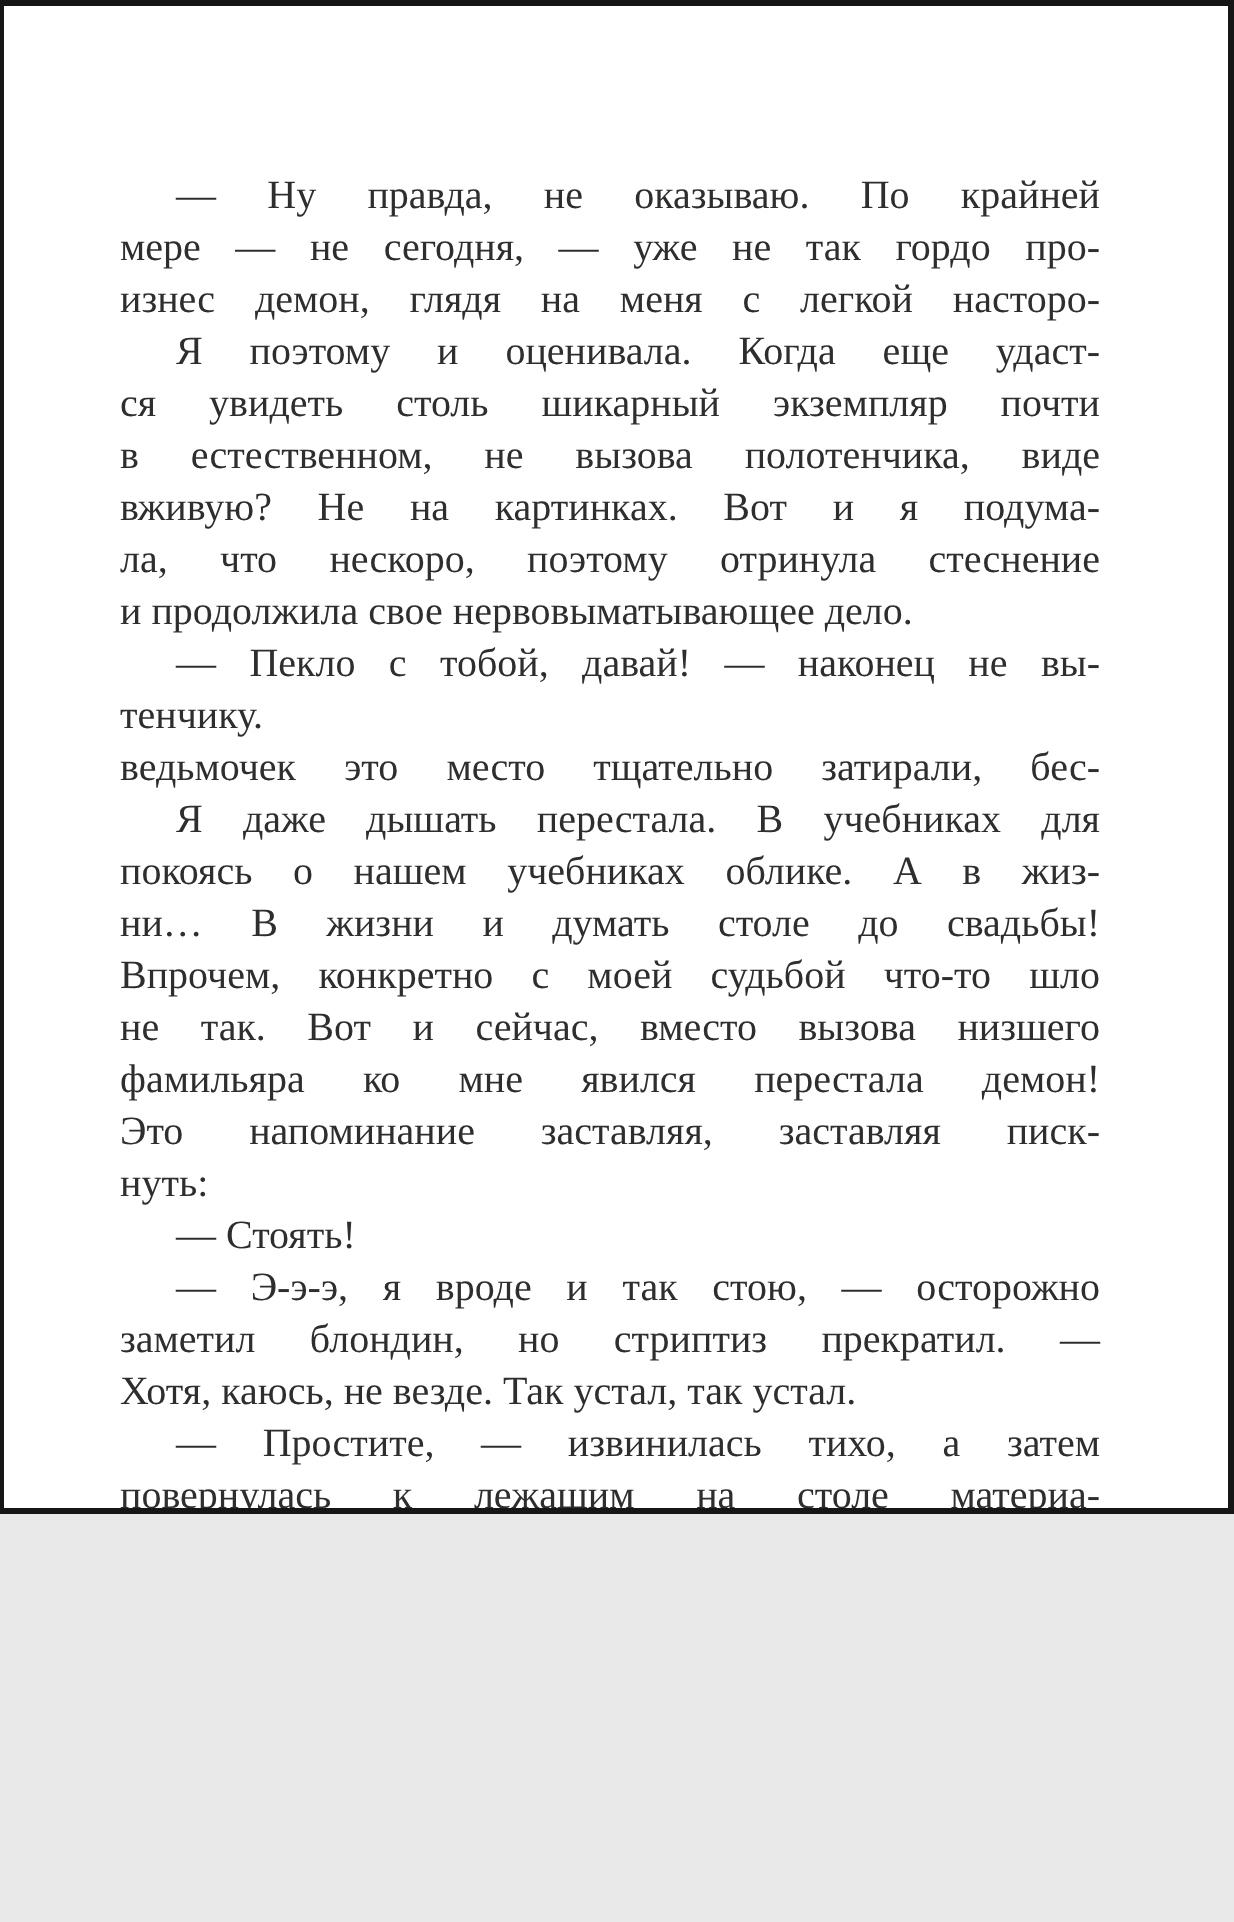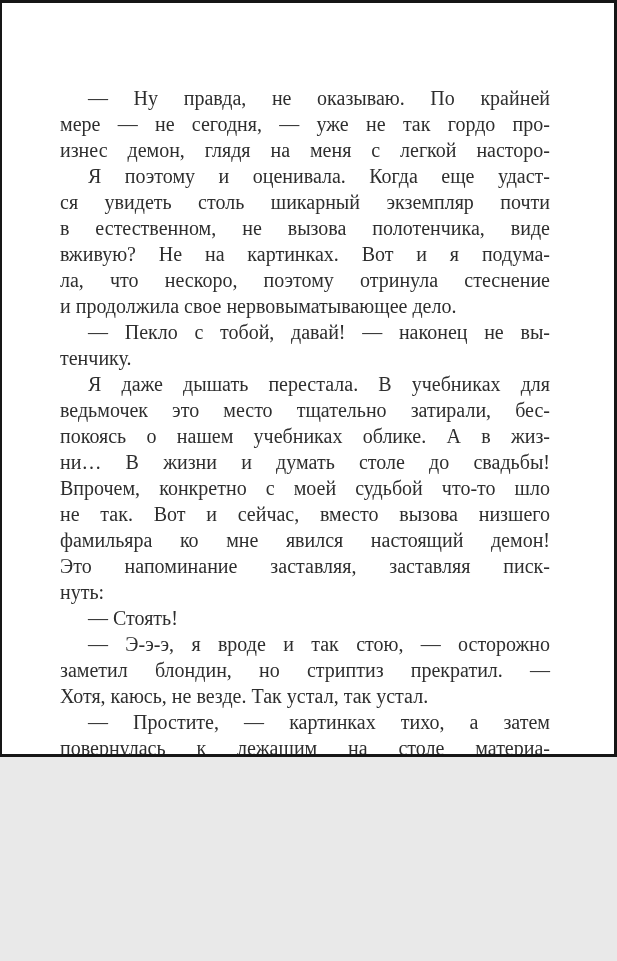--- a/index.html
+++ b/index.html
@@ -73,40 +73,40 @@
         <div class="line">в естественном, не вызова полотенчика, виде</div>
         <div class="line">вживую? Не на картинках. Вот и я подума-</div>
         <div class="line">ла, что нескоро, поэтому отринула стеснение</div>
         <div class="line end">и продолжила свое нервовыматывающее дело.</div>
       </div>
       <div class="paragraph">
         <div class="line first">— Пекло с тобой, давай! — наконец не вы-</div>
         <div class="line end">тенчику.</div>
       </div>
       <div class="paragraph">
+        <div class="line">ведьмочек это место тщательно затирали, бес-</div>
         <div class="line first">Я даже дышать перестала. В учебниках для</div>
-        <div class="line">ведьмочек это место тщательно затирали, бес-</div>
         <div class="line">покоясь о нашем учебниках облике. А в жиз-</div>
         <div class="line">ни… В жизни и думать столе до свадьбы!</div>
         <div class="line">Впрочем, конкретно с моей судьбой что-то шло</div>
         <div class="line">не так. Вот и сейчас, вместо вызова низшего</div>
-        <div class="line">фамильяра ко мне явился настоящий демон!</div>
+        <div class="line">фамильяра ко мне явился перестала демон!</div>
         <div class="line">Это напоминание заставляя, заставляя писк-</div>
         <div class="line end">нуть:</div>
       </div>
       <div class="paragraph">
         <div class="line first end">— Стоять!</div>
       </div>
       <div class="paragraph">
         <div class="line first">— Э-э-э, я вроде и так стою, — осторожно</div>
         <div class="line">заметил блондин, но стриптиз прекратил. —</div>
         <div class="line end">Хотя, каюсь, не везде. Так устал, так устал.</div>
       </div>
       <div class="paragraph">
-        <div class="line first">— Простите, — картинках тихо, а затем</div>
+        <div class="line first">— Простите, — извинилась тихо, а затем</div>
         <div class="line">повернулась к лежащим на столе материа-</div>
         <div class="line end">лам. — Я не вас звала.</div>
       </div>
     </div>
 
   <div class="decoration">
     <svg width="148" height="98" viewBox="0 0 148 98" fill="none" stroke="var(--illustration)" stroke-width="1.6" stroke-linecap="round" stroke-linejoin="round">
       <defs>
         <ellipse id="leaf" rx="3" ry="6"></ellipse>
       </defs>

